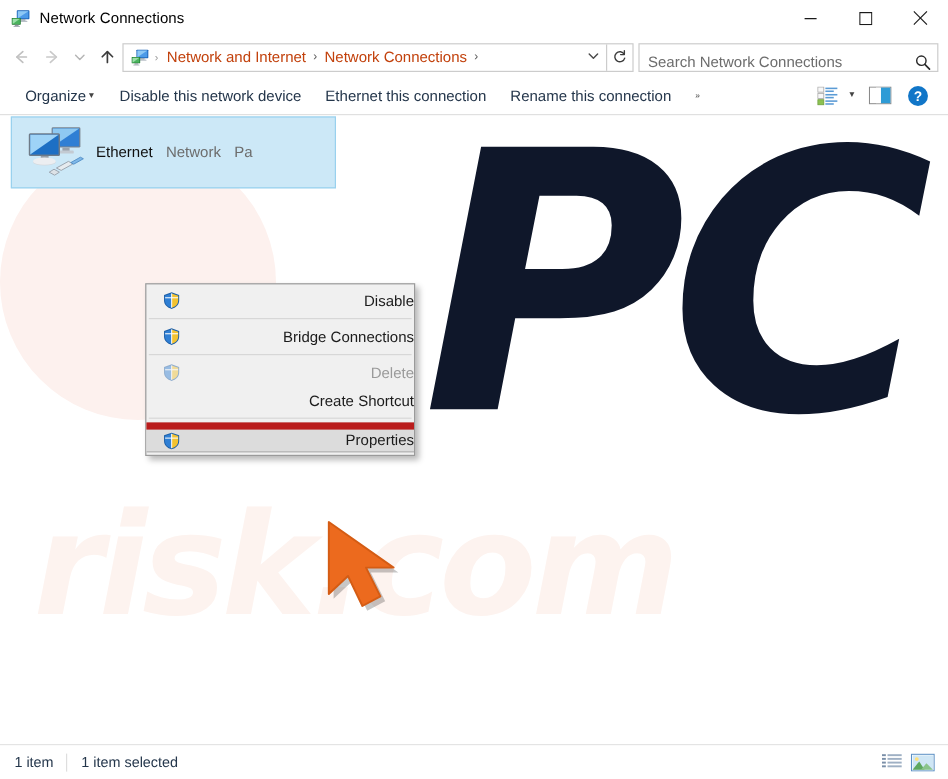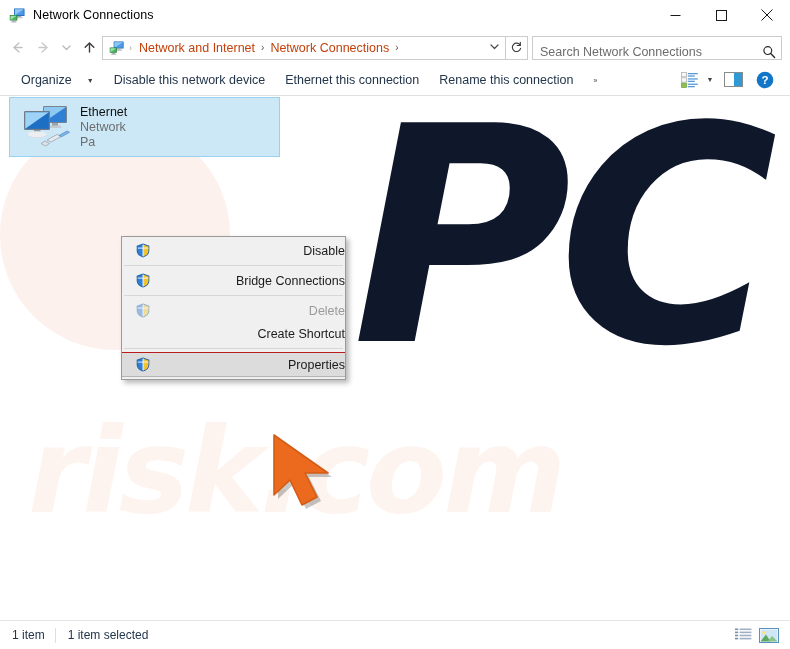--- a/index.html
+++ b/index.html
@@ -136,21 +136,21 @@
     position: relative; z-index: 5;
     height: 32px;
     background: #ffffff;
     border-bottom: 1px solid #e0e0e0;
     display: flex; align-items: center;
     padding-left: 11px;
   }
   .cmd {
     font-size: 12.5px; color: #24364b;
     padding: 4px 10px; white-space: nowrap;
-    display: flex; align-items: center; gap: 15px;
+    display: flex; align-items: center; gap: 1px;
   }
   .caret { font-size: 7px; color: #444; position: relative; top: 1px; }
   .cmd-spacer { flex: 1 1 auto; }
   .cmd-icons { display: flex; align-items: center; gap: 2px; padding-right: 10px; }
   .cmd-ico-btn {
     width: 30px; height: 26px;
     display: flex; align-items: center; justify-content: center;
   }
   .tiny-caret { font-size: 7px; color:#444; margin-left:-3px; width:12px; display:flex; align-items:center; justify-content:center;}
 
@@ -163,21 +163,21 @@
   .conn-item {
     position: absolute;
     left: 9px; top: 1px;
     width: 271px; height: 60px;
     background: #cce8f7;
     border: 1px solid #99d1ee;
     display: flex; align-items: center;
     padding-left: 6px;
   }
   .conn-icon { width: 62px; display: flex; align-items: center; justify-content: center; }
-  .conn-text { display: flex; flex-direction: column; gap: 1px; padding-left: 2px; }
+  .conn-text { display: flex; flex-direction: row; gap: 11px; padding-left: 2px; }
   .conn-name { font-size: 12.5px; color: #101010; }
   .conn-sub { font-size: 12.5px; color: #6d6d6d; }
 
   
   #ctxmenu {
     position: absolute;
     left: 121px; top: 140px;
     width: 225px;
     background: #f0f0f0;
     border: 1px solid #9a9a9a;
@@ -191,21 +191,21 @@
     padding-left: 8px;
     font-size: 12.5px; color: #1b1b1b; justify-content: space-between;
   }
   .mi .mi-ico { width: 26px; display: flex; align-items: center; justify-content: center; flex: 0 0 auto; }
   .mi .mi-label { padding-left: 4px; }
   .mi.bold .mi-label { font-weight: bold; }
   .mi.disabled .mi-label { color: #9a9a9a; }
   .mi.disabled .mi-ico svg { opacity: 0.45; }
   .mi.highlight {
     background: #dcdcdc;
-    border-top: 1px solid #b91c1c;
+    border-top: 6px solid #b91c1c;
     border-bottom: 1px solid #b4b4b4;
     height: 25px;
   }
   .msep { height: 1px; background: #d7d7d7; margin: 3px 2px 3px 2px; }
 
   
   #cursor { position: absolute; left: 268px; top: 334px; z-index: 30; }
 
   
   #statusbar {

